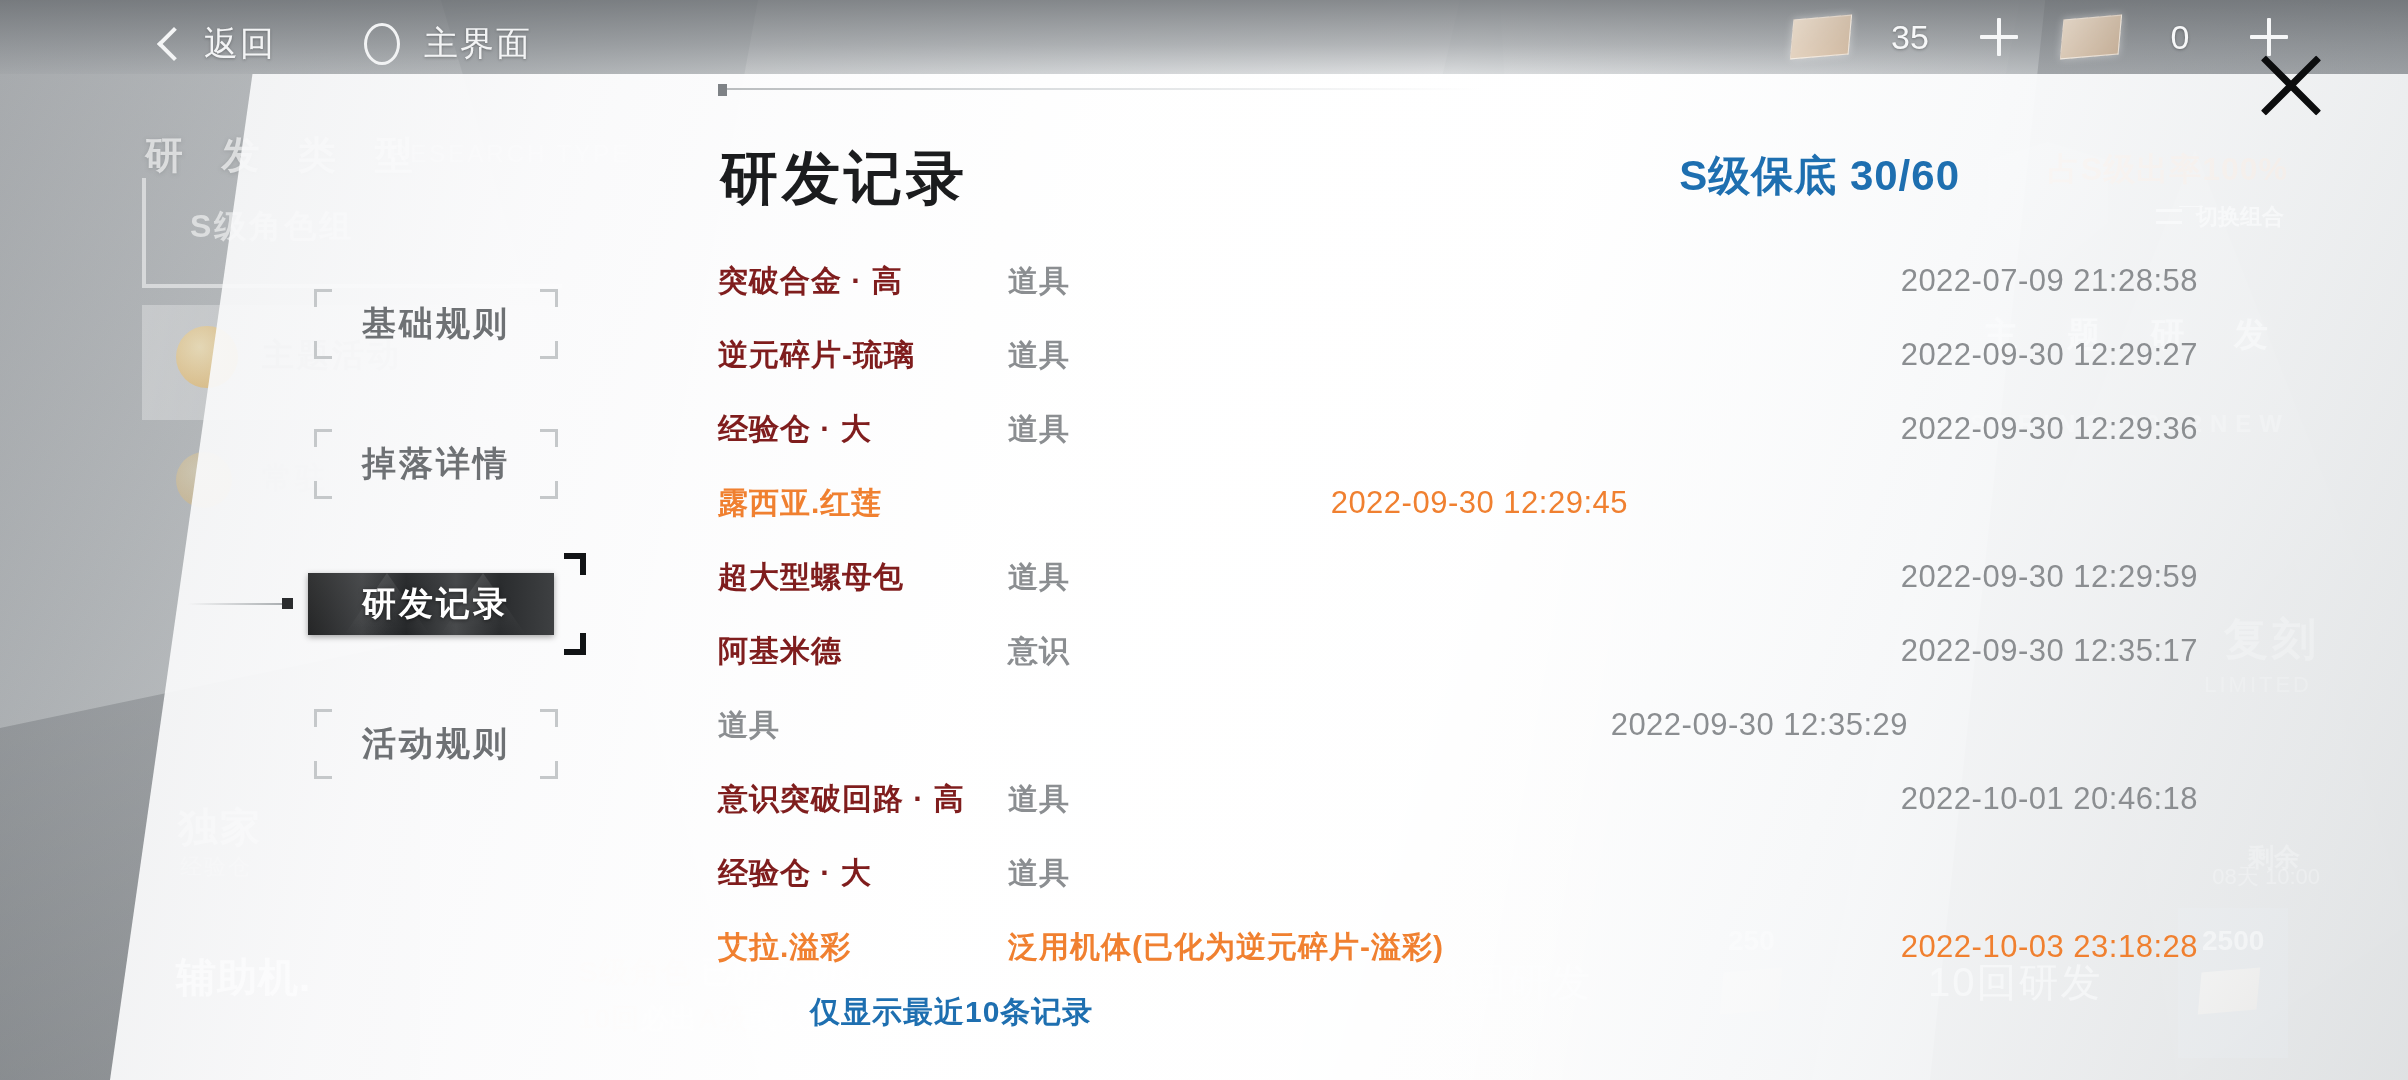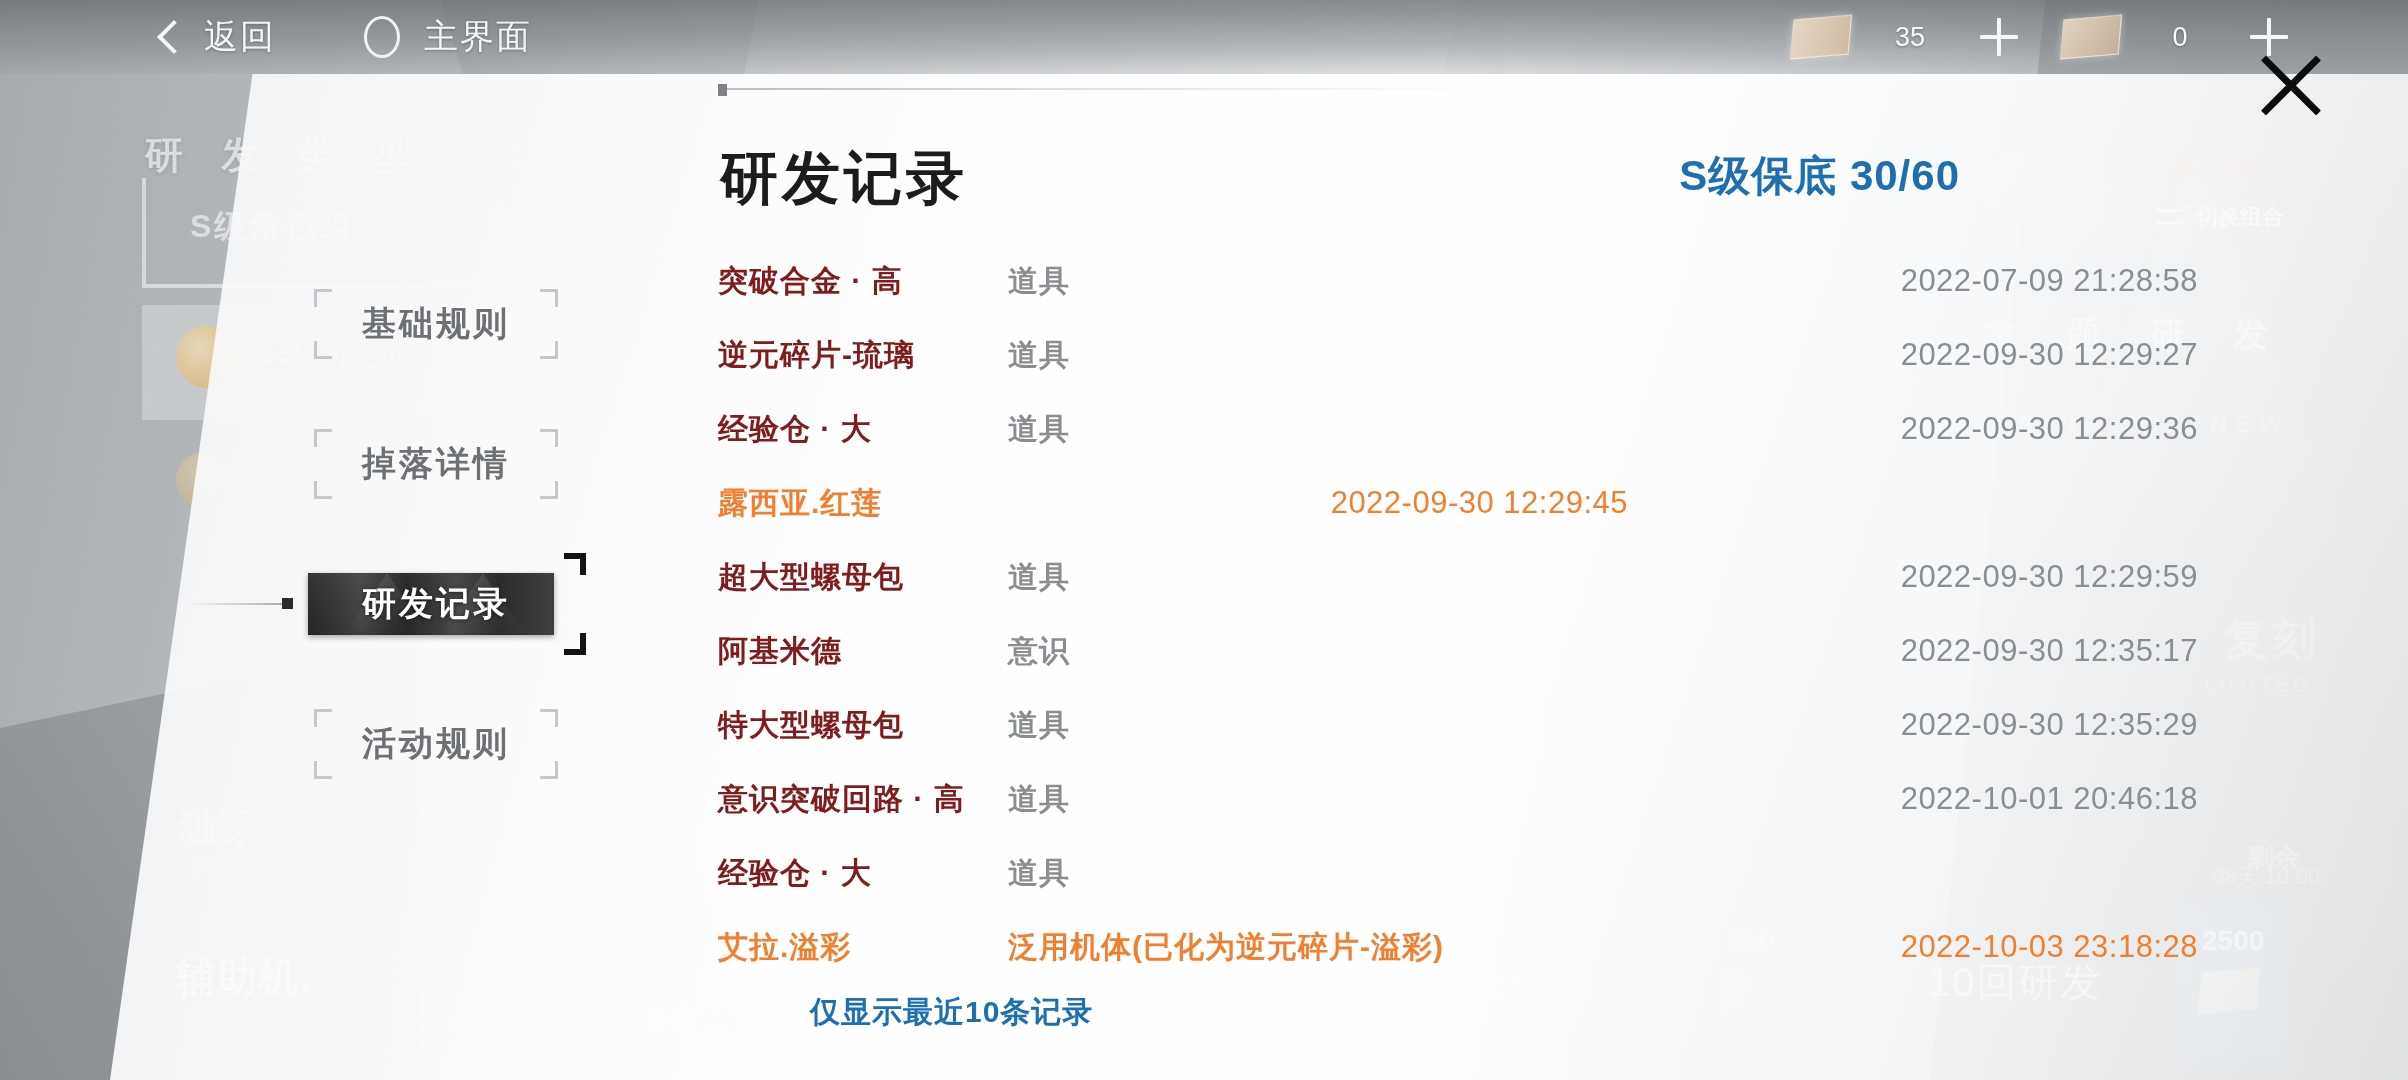--- a/index.html
+++ b/index.html
@@ -51,21 +51,21 @@
         background: linear-gradient(200deg, rgba(120,124,128,.35), rgba(90,94,98,.45));
         clip-path: polygon(0 20%, 100% 0, 100% 100%, 0 100%); }
 
   
   .topbar {
     position: absolute; left: 0; top: 0;
     width: 2408px; height: 74px;
     background: linear-gradient(180deg, rgba(105,109,113,.78) 0%, rgba(128,132,136,.55) 60%, rgba(150,154,158,.22) 100%);
     z-index: 40;
   }
-  .tb-left { position: absolute; left: 150px; top: 0; height: 74px; display: flex; align-items: center; gap: 0; }
+  .tb-left { position: absolute; left: 150px; top: 7px; height: 74px; display: flex; align-items: center; gap: 0; }
   .back-chev {
     width: 34px; height: 34px; position: relative; margin-right: 20px;
   }
   .back-chev::before {
     content: ""; position: absolute; left: 12px; top: 5px;
     width: 20px; height: 20px;
     border-left: 4px solid #f4f5f6; border-bottom: 4px solid #f4f5f6;
     transform: rotate(45deg);
   }
   .tb-label {
@@ -81,21 +81,21 @@
     display: flex; align-items: center; gap: 0;
   }
   .cur-group { display: flex; align-items: center; }
   .cur-icon {
     width: 58px; height: 40px; margin-right: 18px;
     background: linear-gradient(135deg, rgba(255,236,214,.75), rgba(238,195,150,.55));
     border: 1px solid rgba(255,255,255,.45);
     transform: skewX(-10deg) rotate(-5deg);
     box-shadow: 0 0 8px rgba(255,255,255,.4);
   }
-  .cur-val { font-size: 27px; color: #f7f8f9; min-width: 84px; text-align: center;
+  .cur-val { font-size: 34px; color: #f7f8f9; min-width: 84px; text-align: center;
              text-shadow: 0 1px 3px rgba(0,0,0,.3); }
   .cur-plus {
     width: 46px; height: 46px; position: relative; margin: 0 40px 0 24px;
   }
   .cur-plus::before, .cur-plus::after {
     content:""; position:absolute; background:#f6f7f8; border-radius:1px;
   }
   .cur-plus::before { left: 4px; top: 21px; width: 38px; height: 4px; }
   .cur-plus::after  { left: 21px; top: 4px; width: 4px; height: 38px; }
 
@@ -441,21 +441,20 @@
       <div class="rec-name">超大型螺母包</div>
       <div class="rec-type">道具</div>
       <div class="rec-time">2022-09-30 12:29:59</div>
     </div>
     <div class="rec-row">
       <div class="rec-name">阿基米德</div>
       <div class="rec-type">意识</div>
       <div class="rec-time">2022-09-30 12:35:17</div>
     </div>
     <div class="rec-row">
-      <div class="rec-name">特大型螺母包</div>
       <div class="rec-type">道具</div>
       <div class="rec-time">2022-09-30 12:35:29</div>
     </div>
     <div class="rec-row">
       <div class="rec-name">意识突破回路 · 高</div>
       <div class="rec-type">道具</div>
       <div class="rec-time">2022-10-01 20:46:18</div>
     </div>
     <div class="rec-row">
       <div class="rec-name">经验仓 · 大</div>

